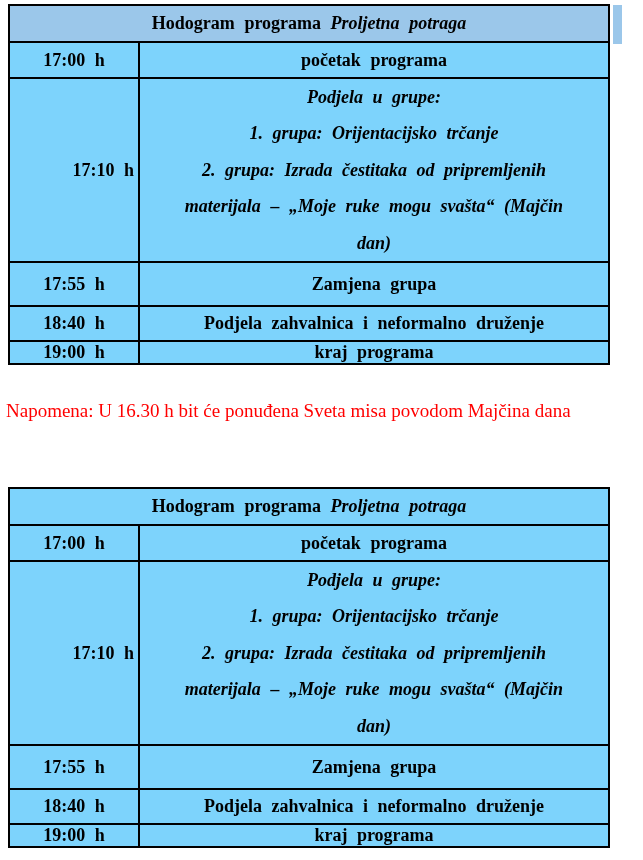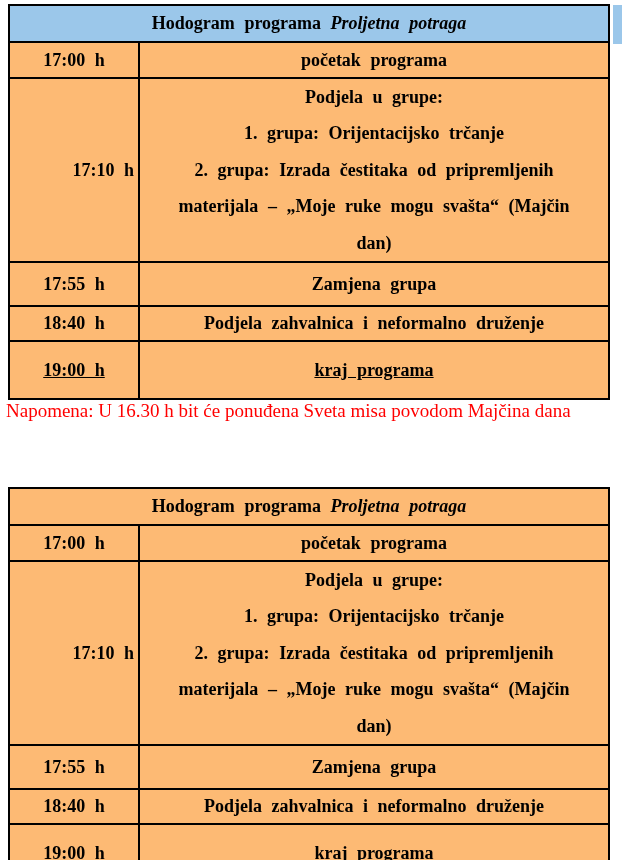--- a/index.html
+++ b/index.html
@@ -25,34 +25,34 @@
   #table-top { top: 4px; }
   #table-bottom { top: 487px; }
   table.schedule td {
     border: 2px solid var(--border, #000000);
     padding: 0 4px;
     font-size: 18px;
     font-weight: bold;
     text-align: center;
     vertical-align: middle;
     word-spacing: 0.28em;
-    background: #fdba74;
+    background: #7dd3fc;
   }
   col.time-col { width: 130px; }
   tr.row-header   { height: 37px; }
   tr.row-single-a { height: 36px; }
   tr.row-multi    { height: 182px; }
   tr.row-single-b { height: 44px; }
   tr.row-single-c { height: 35px; }
-  tr.row-single-d { height: 58px; text-decoration: underline; }
+  tr.row-single-d { height: 23px; }
   td.title-cell { font-size: 18px; }
   #table-top td.title-cell { background: var(--header-fill, #9BC7EA); }
   td.cell-top { vertical-align: top; }
   td.cell-top.time-cell { line-height: 36.4px; text-align: right; }
-  .activity-line { line-height: 36.4px; }
+  .activity-line { line-height: 36.4px; font-style: italic; }
   .title-italic { font-style: italic; }
   .header-shading-overflow {
     position: absolute;
     left: 613px;
     top: 5px;
     width: 9px;
     height: 39px;
     background: var(--header-fill, #9BC7EA);
   }
   .note {

